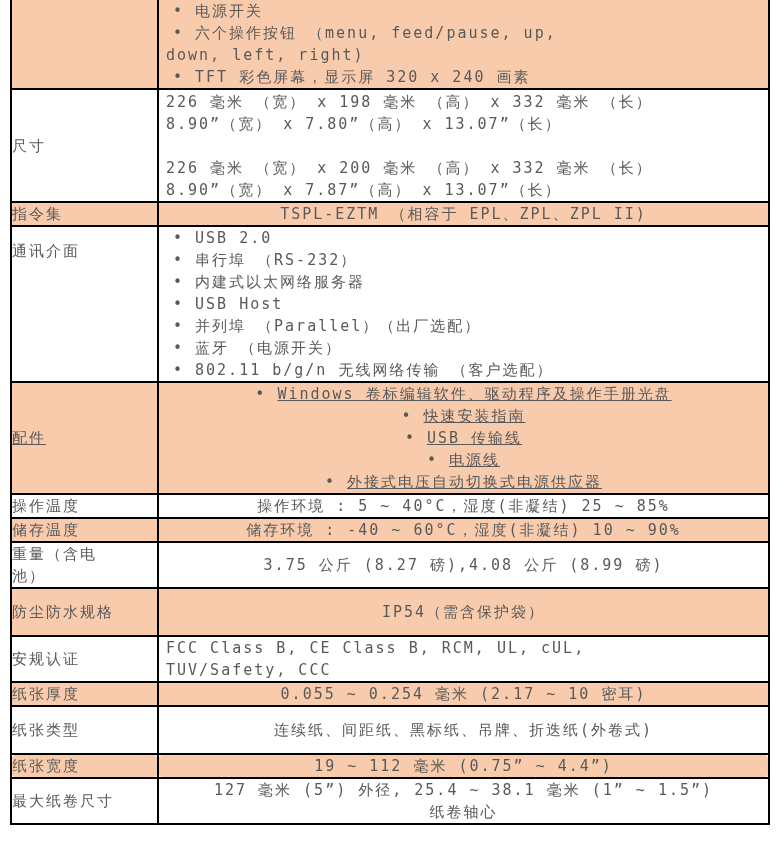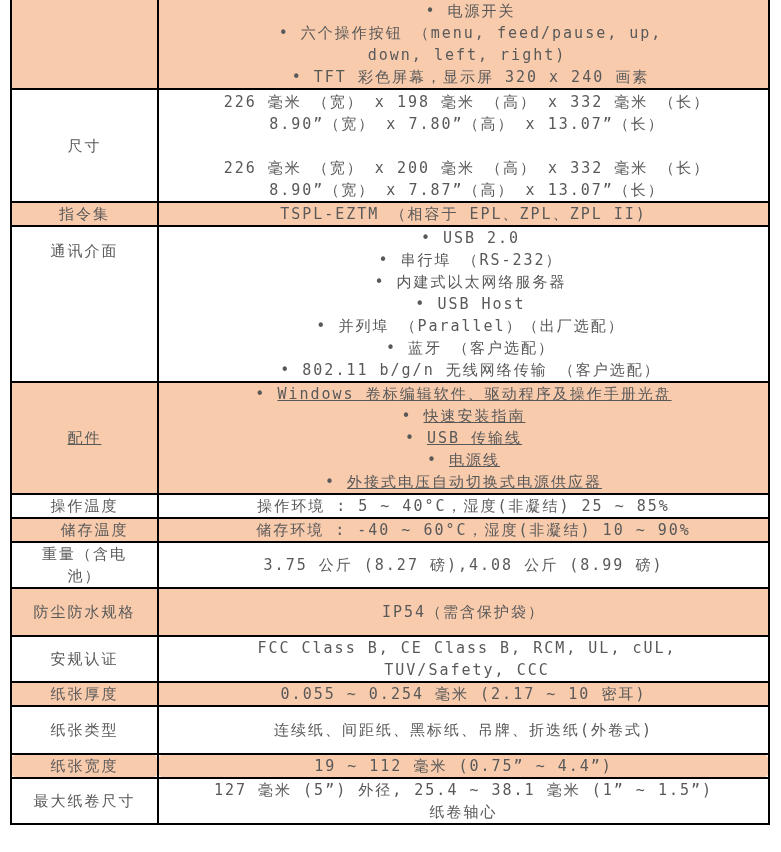--- a/index.html
+++ b/index.html
@@ -29,21 +29,21 @@
     letter-spacing: 2px;
   }
   table.spec-table td {
     border: 2px solid #000000;
     padding: 0;
     box-sizing: border-box;
     overflow: hidden;
   }
   td.label-cell {
     width: 147px;
-    text-align: center;
+    text-align: left;
     vertical-align: middle;
     white-space: pre-line;
     padding: 1px 4px;
   }
   td.value-cell {
     width: 611px;
     text-align: center;
     vertical-align: middle;
     padding: 1px 4px;
   }
@@ -58,33 +58,33 @@
   tr:nth-child(10) .value-cell { text-align: left; padding-left: 7px; }
   tr:nth-child(4) .label-cell { vertical-align: top; padding-top: 13px; }
 
   
   tr:nth-child(1)  td { height: 86px; }
   tr:nth-child(2)  td { height: 113px; border-radius: 11px; }
   tr:nth-child(3)  td { height: 21px; }
   tr:nth-child(4)  td { height: 150px; }
   tr:nth-child(5)  td { height: 110px; text-decoration: underline; }
   tr:nth-child(6)  td { height: 22px; }
-  tr:nth-child(7)  td { height: 22px; padding-left: 20px; }
+  tr:nth-child(7)  td { height: 22px; }
   tr:nth-child(8)  td { height: 22px; }
   tr:nth-child(9)  td { height: 48px; }
   tr:nth-child(10) td { height: 38px; }
   tr:nth-child(11) td { height: 18px; }
   tr:nth-child(12) td { height: 48px; }
   tr:nth-child(13) td { height: 21px; border-radius: 7px; }
   tr:nth-child(14) td { height: 21px; border-radius: 9px; }
   tr:nth-child(15) td { height: 18px; margin-left: 30px; }
   tr:nth-child(16) td { height: 48px; }
   tr:nth-child(17) td { height: 30px; }
 
-  .line { min-height: 22px; text-align: center; }
+  .line { min-height: 22px; }
   .bullet-glyph {
     display: inline-block;
     margin-right: 13px;
     letter-spacing: 0;
   }
   .line.bullet-left { padding-left: 7px; }
 </style>
 </head>
 <body>
 
@@ -117,21 +117,21 @@
           </td>
         </tr>
         <tr>
           <td class="label-cell">通讯介面</td>
           <td class="value-cell">
             <div class="line bullet-left"><span class="bullet-glyph">•</span><span>USB 2.0</span></div>
             <div class="line bullet-left"><span class="bullet-glyph">•</span><span>串行埠 （RS-232）</span></div>
             <div class="line bullet-left"><span class="bullet-glyph">•</span><span>内建式以太网络服务器</span></div>
             <div class="line bullet-left"><span class="bullet-glyph">•</span><span>USB Host</span></div>
             <div class="line bullet-left"><span class="bullet-glyph">•</span><span>并列埠 （Parallel）（出厂选配）</span></div>
-            <div class="line bullet-left"><span class="bullet-glyph">•</span><span>蓝牙 （客户选配）</span></div>
+            <div class="line bullet-left"><span class="bullet-glyph">•</span><span>蓝牙 （电源开关）</span></div>
             <div class="line bullet-left"><span class="bullet-glyph">•</span><span>802.11 b/g/n 无线网络传输 （客户选配）</span></div>
           </td>
         </tr>
         <tr>
           <td class="label-cell">配件</td>
           <td class="value-cell">
             <div class="line"><span class="bullet-glyph">•</span><span>Windows 卷标编辑软件、驱动程序及操作手册光盘</span></div>
             <div class="line"><span class="bullet-glyph">•</span><span>快速安装指南</span></div>
             <div class="line"><span class="bullet-glyph">•</span><span>USB 传输线</span></div>
             <div class="line"><span class="bullet-glyph">•</span><span>电源线</span></div>

